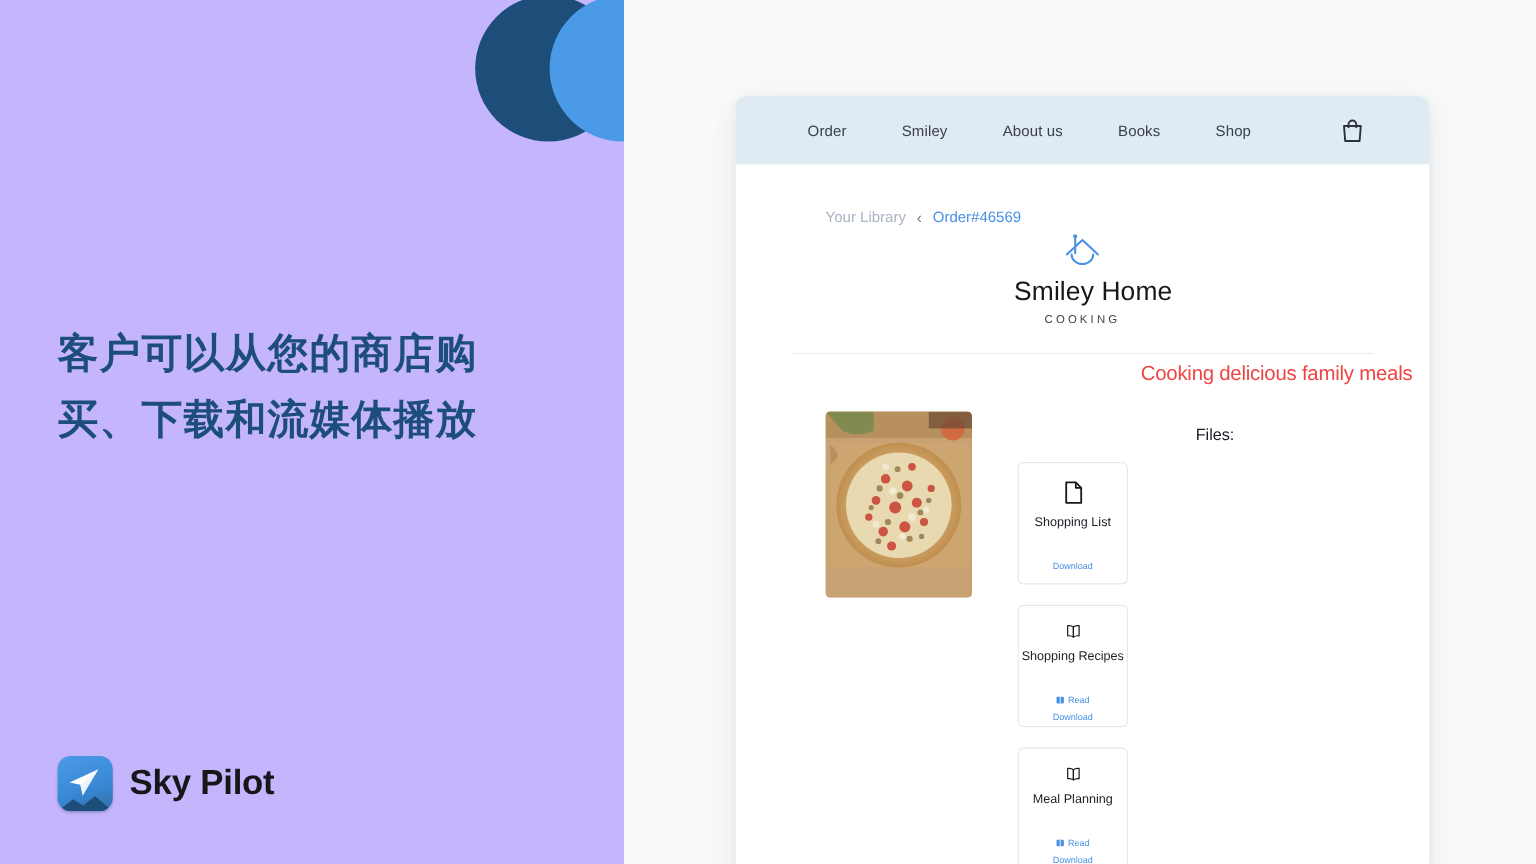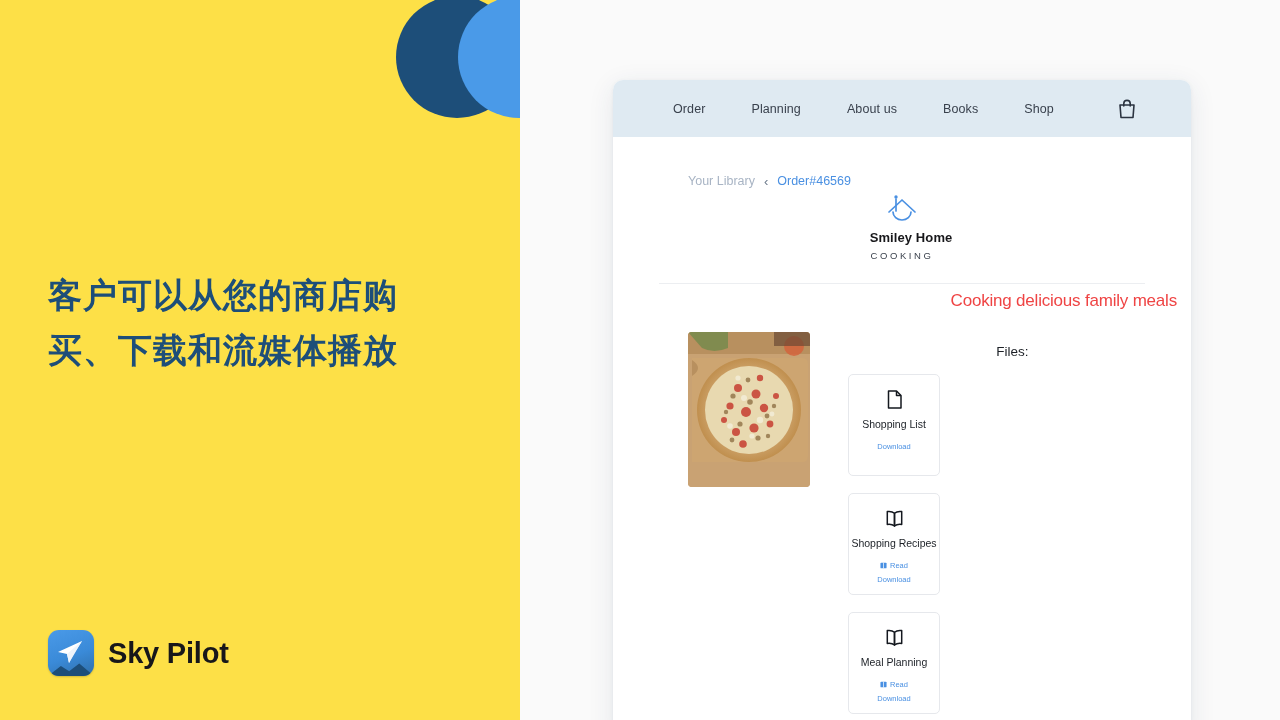--- a/index.html
+++ b/index.html
@@ -6,21 +6,21 @@
   body{
     width:1280px;height:720px;overflow:hidden;
     font-family:"Liberation Sans", sans-serif;
     background:#fafafa;
   }
   .stage{position:relative;width:1280px;height:720px;}
 
   
   .left-panel{
     position:absolute;left:0;top:0;width:520px;height:720px;
-    background:#fde047;overflow:hidden;
+    background:#c4b5fd;overflow:hidden;
   }
   .circle-dark{
     position:absolute;left:396px;top:-4px;width:122px;height:122px;
     border-radius:50%;background:#1d4e79;
   }
   .circle-light{
     position:absolute;left:458px;top:-4px;width:122px;height:122px;
     border-radius:50%;background:#4a9ae8;
   }
   .panel-clip{position:absolute;left:0;top:0;width:520px;height:720px;overflow:hidden;}
@@ -81,21 +81,21 @@
   }
   .crumb-muted{color:#a8b4c4;}
   .crumb-chev{color:#6d7b8c;font-size:13px;line-height:1;}
   .crumb-link{color:#4a90e2;}
 
   .brand{
     text-align:center;margin-top:7px;
   }
   .brand-mark{display:block;margin:0 auto;width:38px;height:30px;}
   .brand-name{
-    font-size:13px;font-weight:bold;color:#17171a;margin-top:5px;letter-spacing:.1px;margin-left:18px;
+    font-size:22px;font-weight:normal;color:#17171a;margin-top:5px;letter-spacing:.1px;margin-left:18px;
   }
   .brand-sub{
     font-size:9.5px;color:#3d444f;letter-spacing:2.6px;margin-top:5px;text-align:center;
   }
 
   .divider{
     height:1px;background:#eceef1;margin:22px 32px 0 32px;
   }
 
   .prod-label{
@@ -115,21 +115,21 @@
   .files-col{flex:1;padding-top:12px;}
   .files-label{font-size:13.5px;color:#1c2026;margin-bottom:15px;text-align:center;}
   .cards{display:flex;gap:17px;flex-direction:column;}
   .fcard{
     width:92px;height:102px;border:1px solid #e6e8ec;border-radius:5px;
     background:#fff;display:flex;flex-direction:column;align-items:center;
     padding-top:14px;box-sizing:border-box;
   }
   .fcard .ficon{width:21px;height:21px;margin-bottom:8px;}
   .fcard .fname{font-size:10.5px;color:#1c2026;text-align:center;line-height:1.2;}
-  .flinks{margin-top:9px;text-align:center;}
+  .flinks{margin-top:23px;text-align:center;}
   .flink{
     font-size:7.5px;color:#4a90e2;display:flex;align-items:center;
     justify-content:center;gap:3px;line-height:1.9;text-decoration:none;
   }
   .flink .mini{width:7px;height:7px;flex:none;}
 
   .video-wrap{
     margin:0 auto;width:265px;position:relative;
   }
   .video-shell{
@@ -192,21 +192,21 @@
       <div class="logo-text">Sky Pilot</div>
     </div>
   </div>
 
   <div class="right-bg"></div>
 
   <div class="browser-card">
 
     <div class="nav">
       <a href="#">Order</a>
-      <a href="#">Planning</a>
+      <a href="#">Smiley</a>
       <a href="#">About us</a>
       <a href="#">Books</a>
       <a href="#">Shop</a>
       <svg class="bag-icon" viewBox="0 0 20 21">
         <path d="M3 7 h14 l-1 12.5 H4 Z" fill="none" stroke="#2b3340" stroke-width="1.6" stroke-linejoin="round"></path>
         <path d="M6.8 8 V5.6 a3.2 3.2 0 0 1 6.4 0 V8" fill="none" stroke="#2b3340" stroke-width="1.6" stroke-linecap="round"></path>
       </svg>
     </div>
 
     <div class="content">

